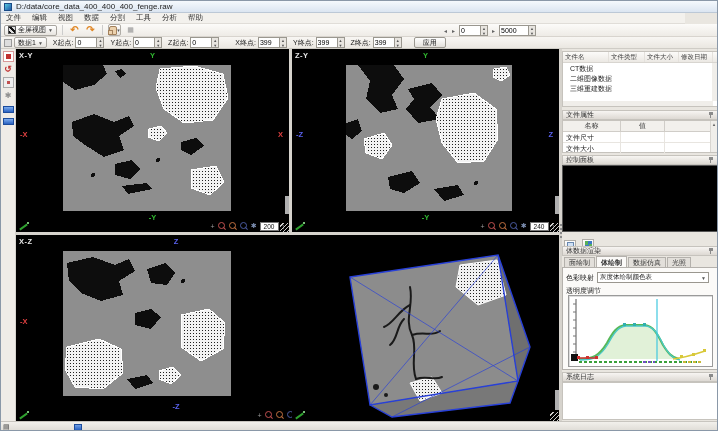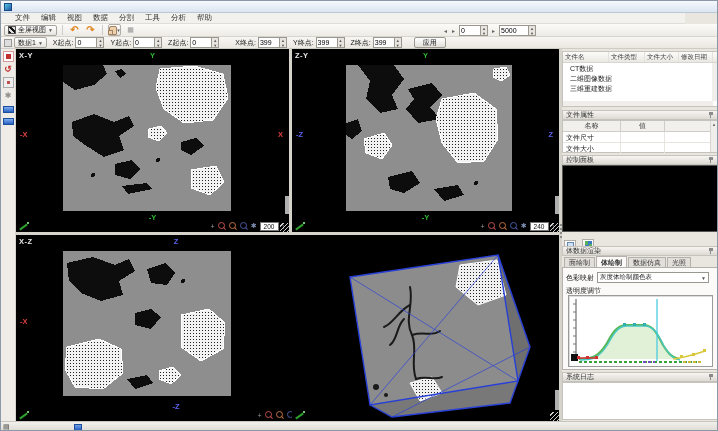--- a/index.html
+++ b/index.html
@@ -2,21 +2,21 @@
 <html><head>
 <meta charset="utf-8">
 <style>
 *{box-sizing:border-box;margin:0;padding:0}
 body{margin:0;background:#777;font-family:"Liberation Sans",sans-serif}
 .app{position:relative;width:718px;height:431px;background:#e9e6e0;overflow:hidden;border:1px solid #8a98a8}
 
 .titlebar{position:absolute;left:0;top:0;width:718px;height:12px;background:linear-gradient(#f5f9fd,#dbe5f1);border-bottom:1px solid #bcc8d6;display:flex;align-items:center;gap:4px;padding:0 3px}
 .title-ico{width:8px;height:8px;background:linear-gradient(135deg,#54c8e0,#2058a8);border:1px solid #1a4a86}
 .title-txt{font-size:8px;color:#222;white-space:nowrap}
-.menubar{position:absolute;left:0;top:12px;width:684px;height:11px;background:#f3f1ed;border-bottom:1px solid #e0ddd8;display:flex;align-items:center;gap:11px;padding-left:14px}
+.menubar{position:absolute;left:0;top:12px;width:684px;height:11px;background:#f3f1ed;border-bottom:1px solid #e0ddd8;display:flex;align-items:center;gap:11px;padding-left:5px}
 .menu-item{font-size:7.5px;color:#333}
 .tb1{position:absolute;left:0;top:23px;width:718px;height:13px;background:linear-gradient(#fcfbf9,#eeebe6);border-bottom:1px solid #d8d4ce;display:flex;align-items:center;gap:3px;padding-left:3px}
 .tb2{position:absolute;left:0;top:36px;width:718px;height:12px;background:linear-gradient(#f8f6f3,#eae7e1);border-bottom:1px solid #cfccc6;display:flex;align-items:center;gap:2px;padding-left:3px}
 .combo{display:flex;align-items:center;gap:2px;background:linear-gradient(#ffffff,#e7e4df);border:1px solid #a8a59f;border-radius:2px;height:11px;padding:0 3px;font-size:7px;color:#222;white-space:nowrap}
 .caret{font-size:5px;color:#555}
 .mini-img{width:8px;height:8px;background:linear-gradient(45deg,#111 25%,#ddd 25% 50%,#111 50% 75%,#ddd 75%);border:1px solid #555}
 .tbbtn{height:12px;min-width:13px;display:flex;align-items:center;justify-content:center;border:1px solid transparent;border-radius:2px}
 .tbbtn.raised{border:1px solid #b0ada7;background:linear-gradient(#fff,#e6e3de)}
 .arr-orange{color:#e08828;font-size:10px;line-height:10px;font-weight:bold}
 .sep{width:1px;height:10px;background:#ccc;margin:0 2px}
@@ -104,20 +104,21 @@
 .st-ico1{margin-left:2px;font-size:7px;color:#555}
 .st-ico2{position:absolute;left:73px;top:2px;width:8px;height:7px;background:linear-gradient(#6fa0e8,#2860c0);border:1px solid #1c4c9c}
 </style>
 </head>
 <body>
 
 <div class="app">
 
   <div class="titlebar">
     <span class="title-ico"></span>
+    <span class="title-txt">D:/data/core_data_400_400_400_fenge.raw</span>
   </div>
 
   <div class="menubar">
     <span class="menu-item">文件</span>
     <span class="menu-item">编辑</span>
     <span class="menu-item">视图</span>
     <span class="menu-item">数据</span>
     <span class="menu-item">分割</span>
     <span class="menu-item">工具</span>
     <span class="menu-item">分析</span>

